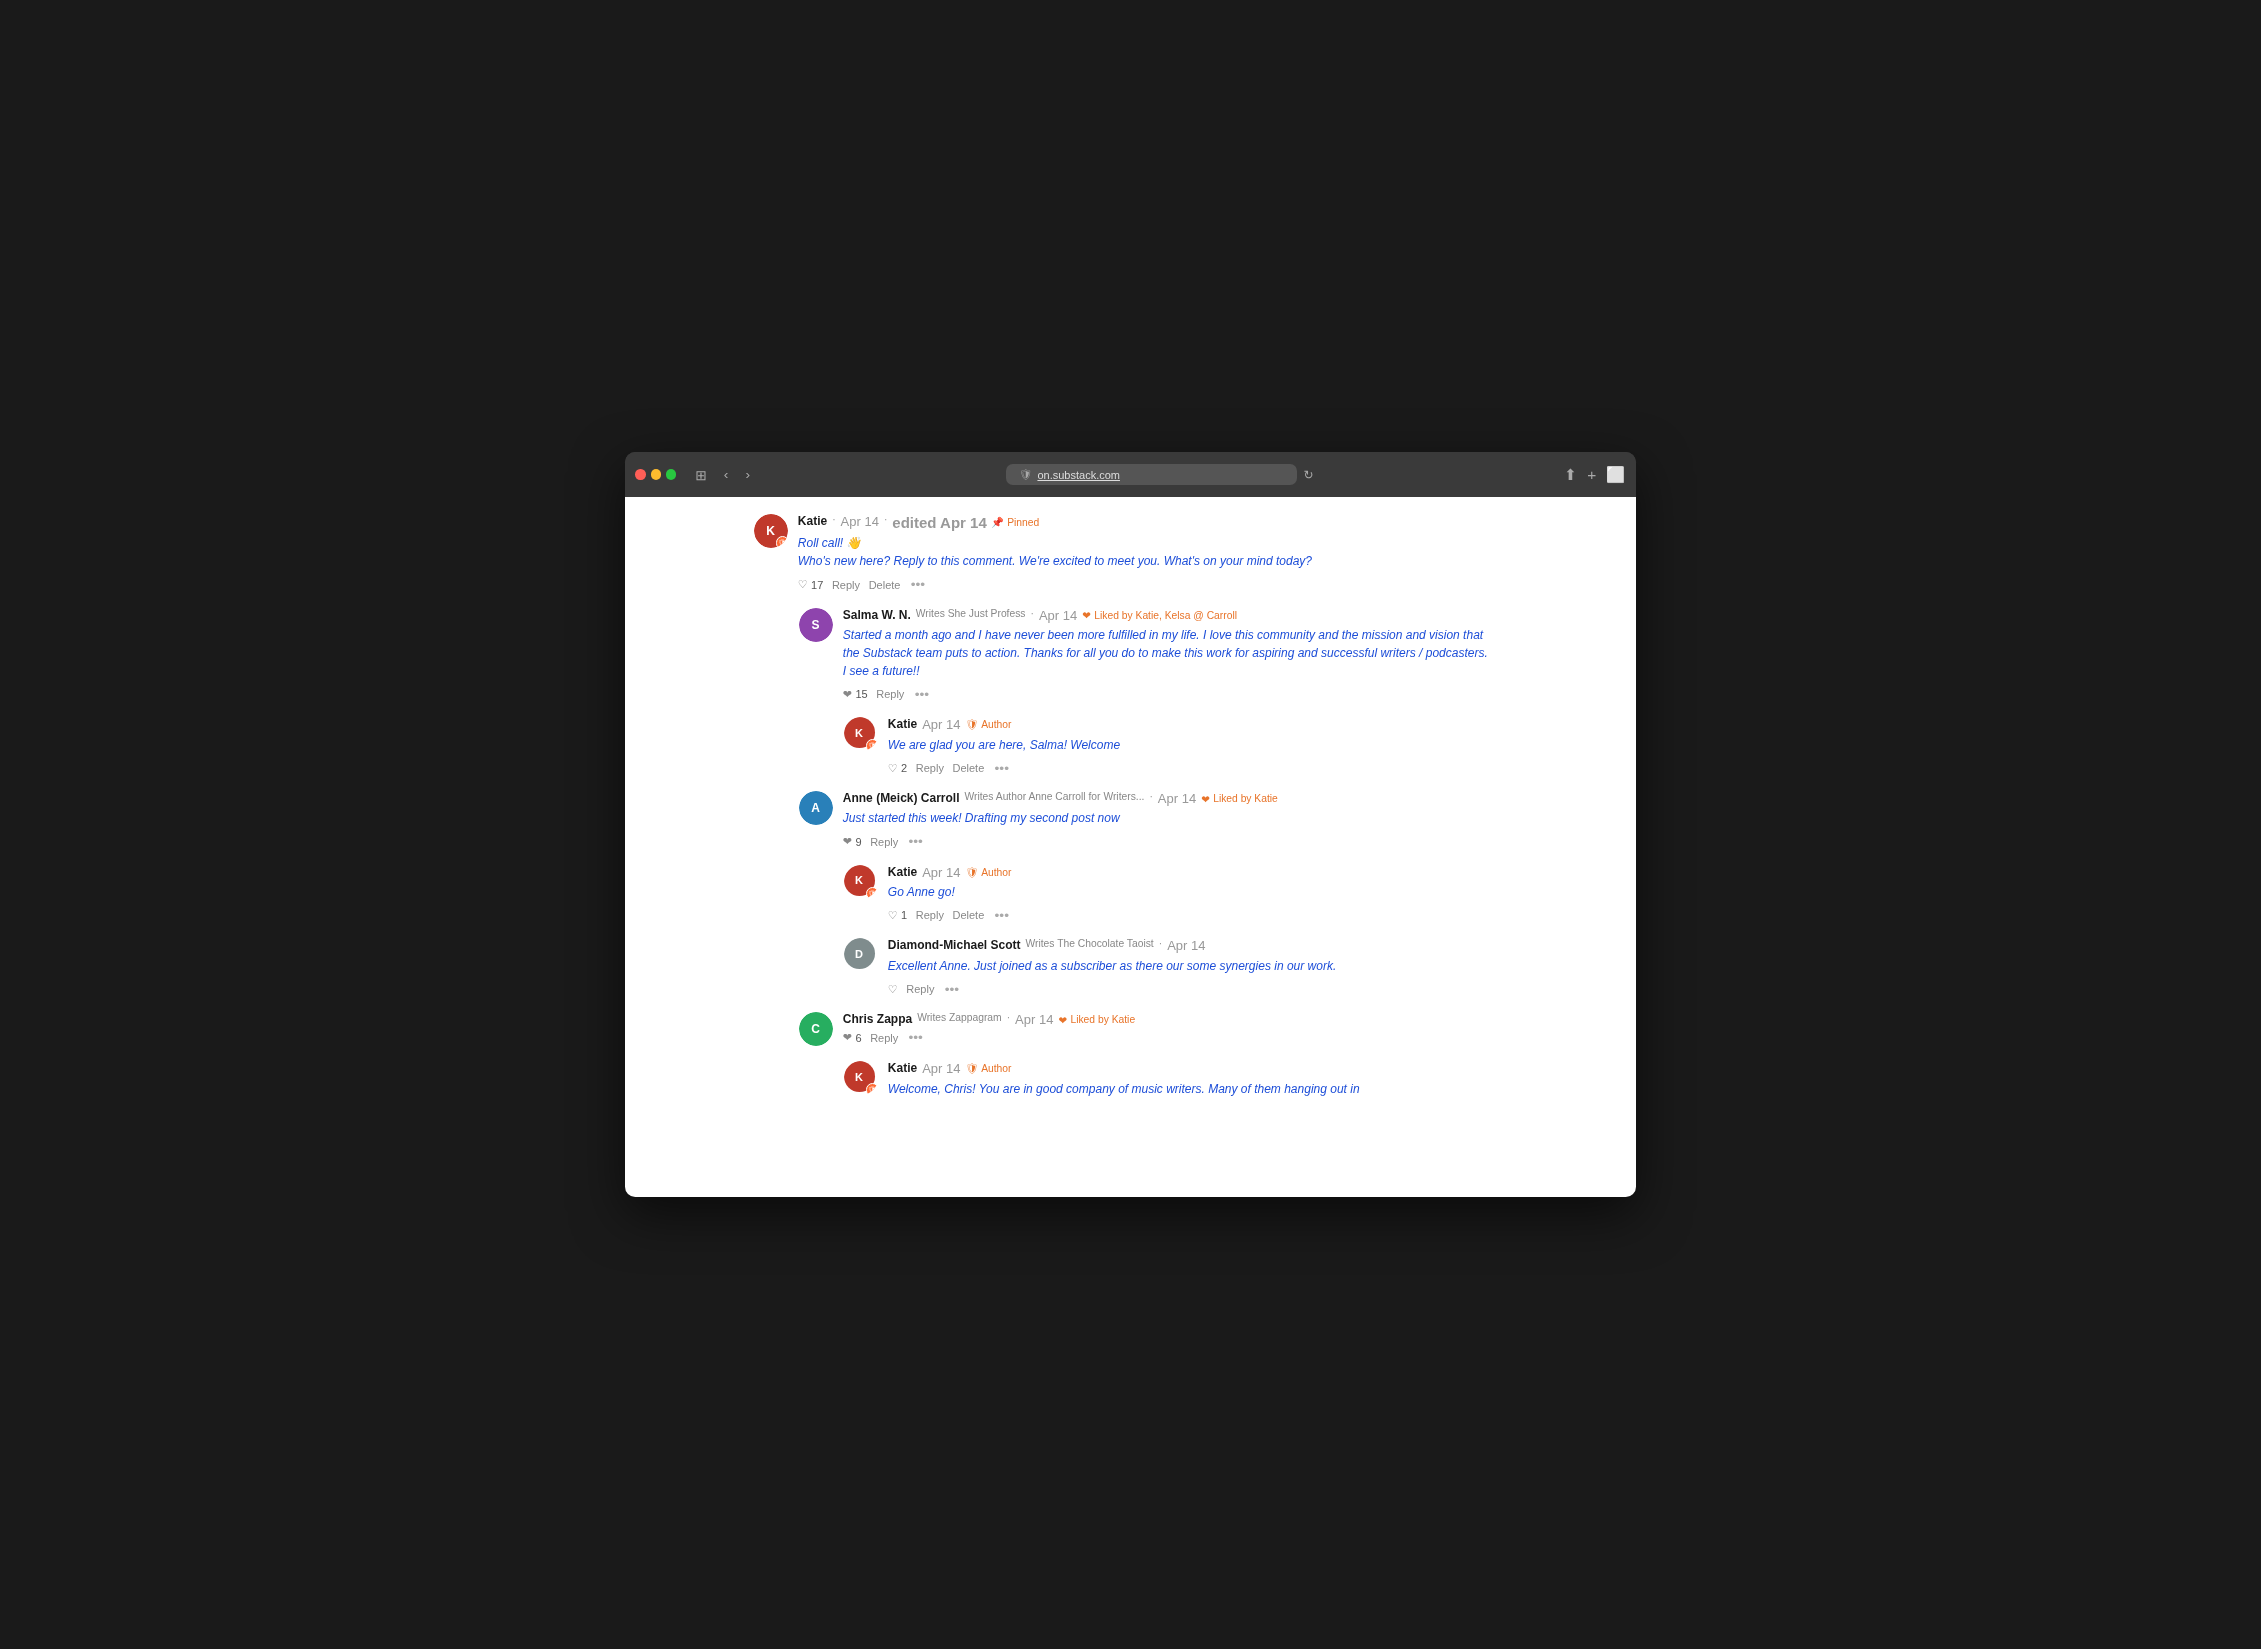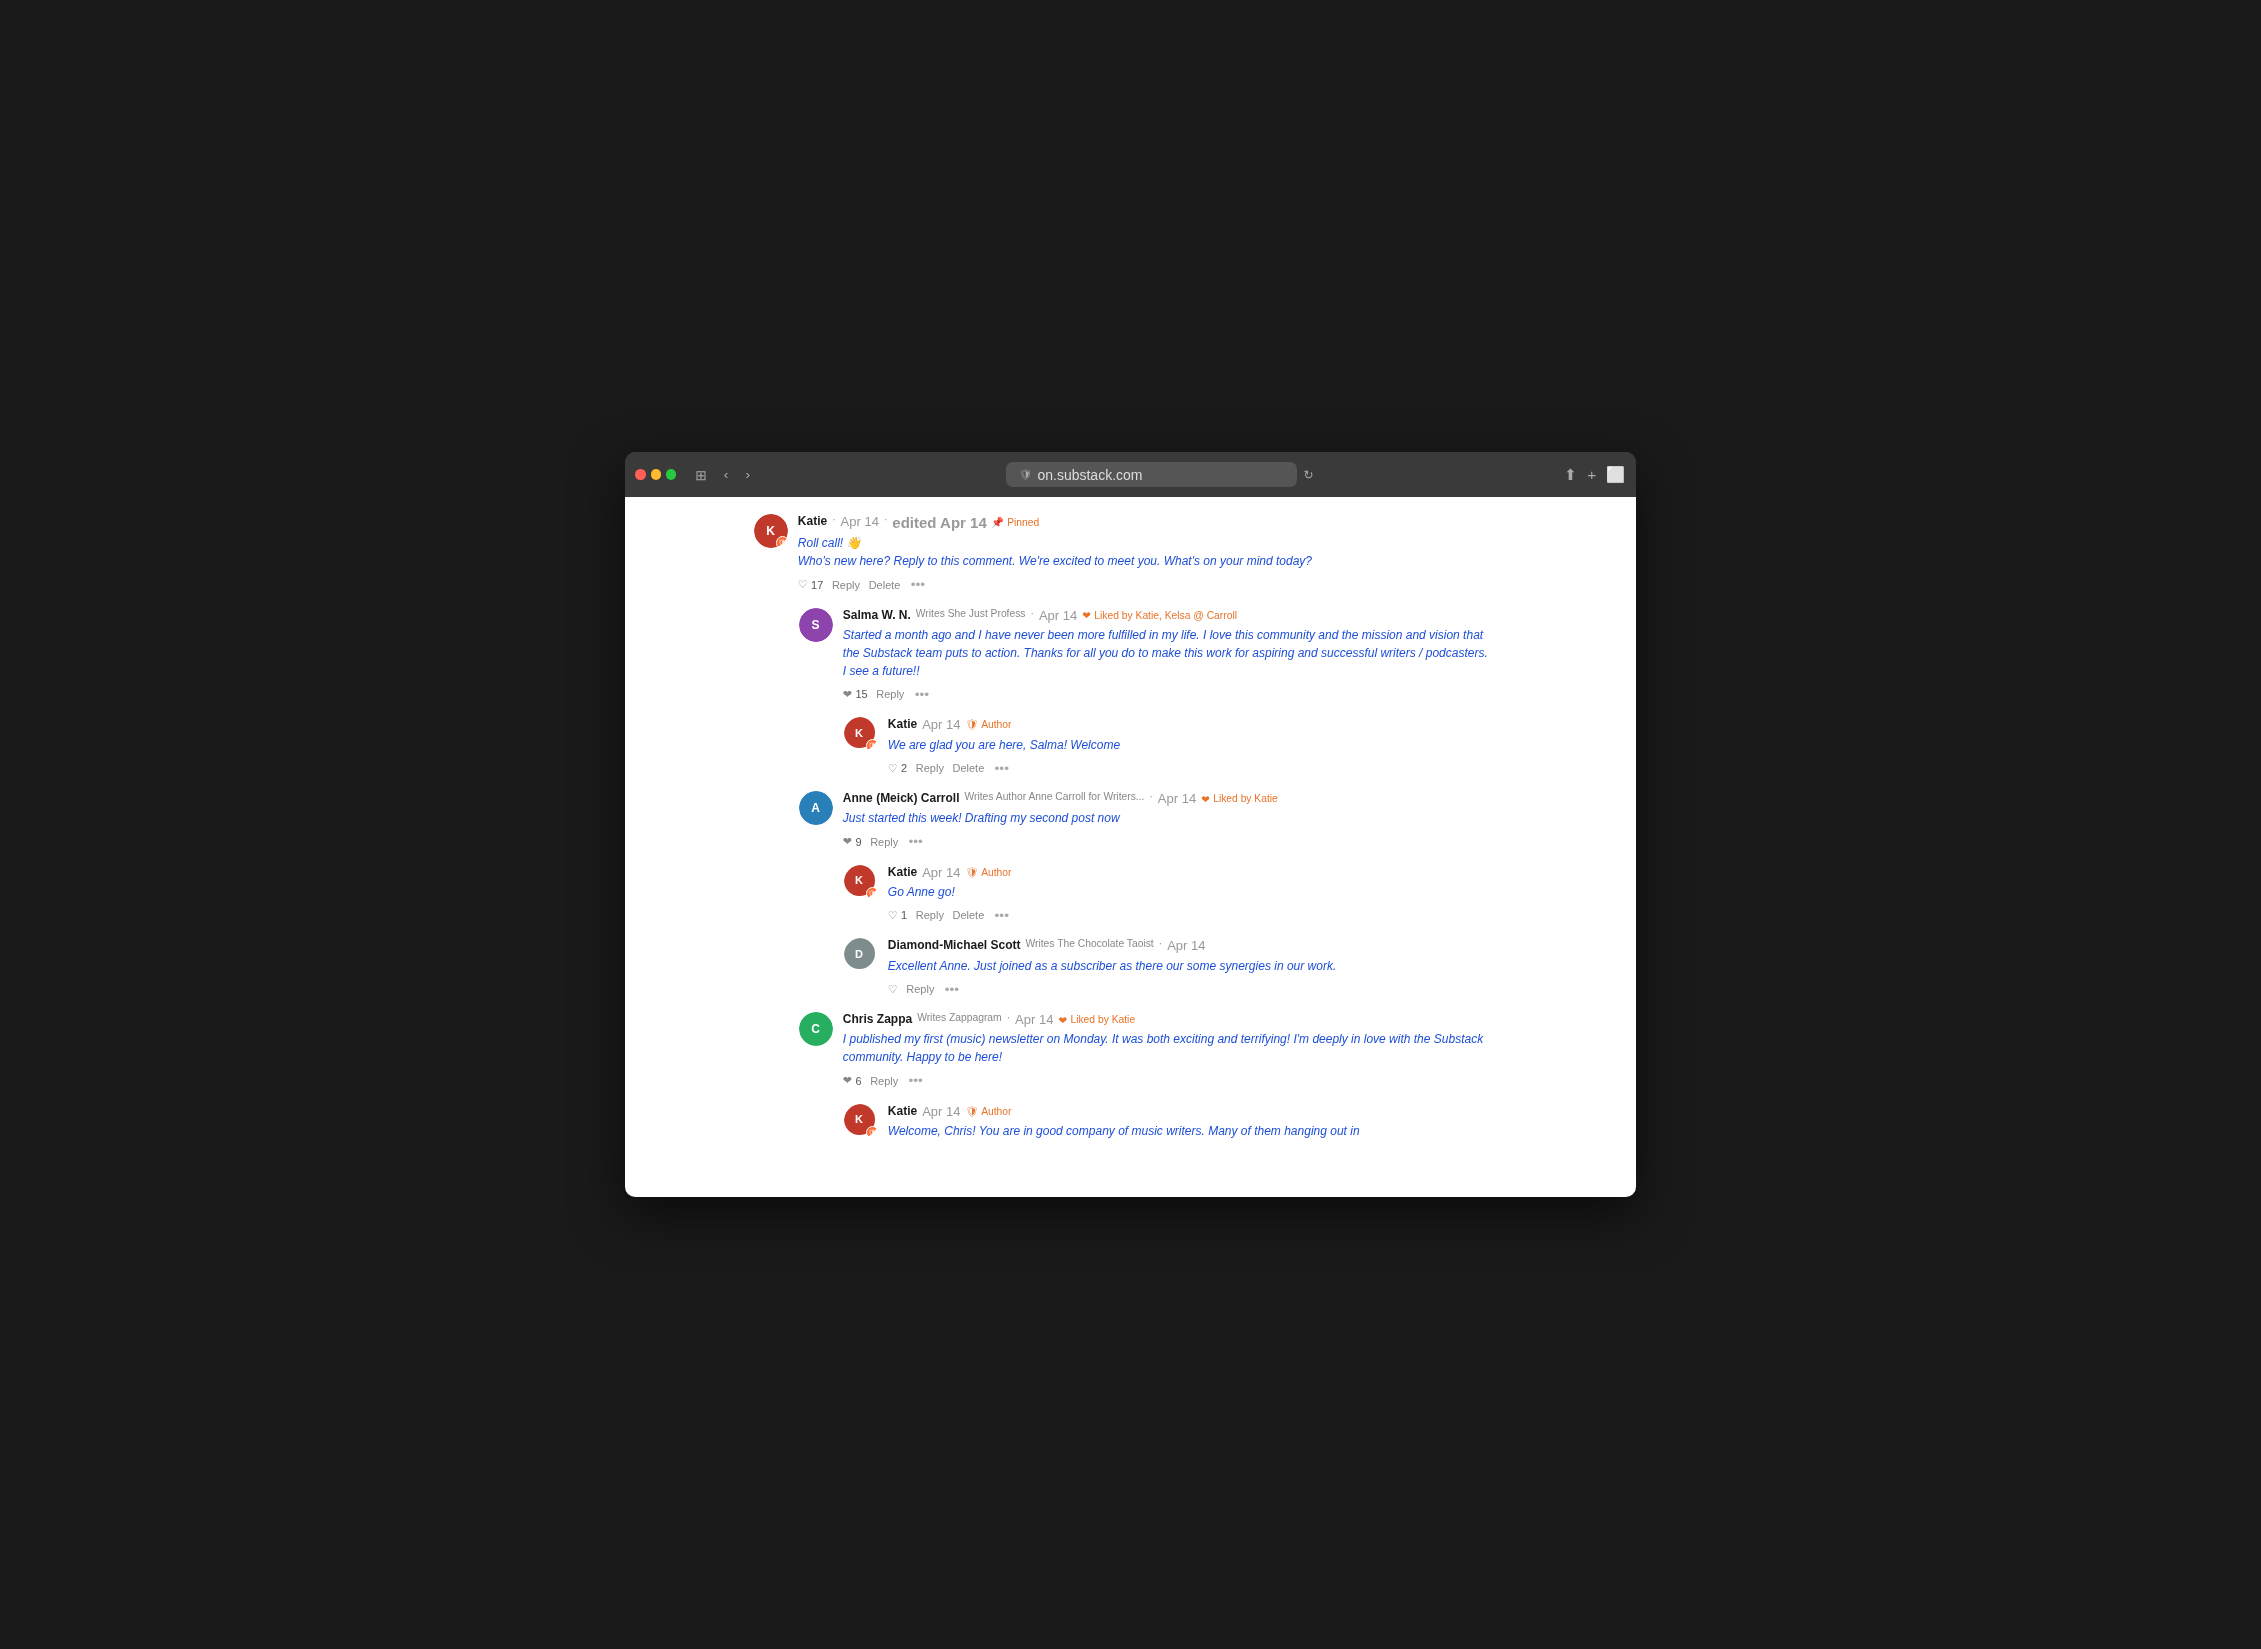--- a/index.html
+++ b/index.html
@@ -81,21 +81,21 @@
       background: #555;
       border-radius: 6.9px;
       padding: 4.3px 13.7px;
       display: flex;
       align-items: center;
       gap: 5.1px;
       min-width: 291px;
     }
 
     .lock-icon { color: #aaa; font-size: 10.3px; }
-    .url-text { color: #ddd; font-size: 14px; }
+    .url-text { color: #ddd; font-size: 11px; text-decoration: underline; }
 
     .reload-btn {
       background: none;
       border: none;
       color: #aaa;
       font-size: 12px;
       cursor: pointer;
       margin-left: 6.9px;
     }
 
@@ -489,21 +489,20 @@
             <div class="comment-header">
               <span class="commenter-name">Chris Zappa</span>
               <span class="commenter-writes">Writes Zappagram</span>
               <span class="dot-sep">·</span>
               <span class="comment-date">Apr 14</span>
               <span class="liked-badge">
                 <span class="liked-heart">❤</span>
                 <span>Liked by Katie</span>
               </span>
             </div>
-            <div class="comment-text">I published my first (music) newsletter on Monday. It was both exciting and terrifying! I'm deeply in love with the Substack community. Happy to be here!</div>
             <div class="comment-actions">
               <span class="like-action">
                 <span>❤</span>
                 <span class="like-count">6</span>
               </span>
               <button class="action-btn">Reply</button>
               <button class="more-btn">•••</button>
             </div>
           </div>
         </div>

